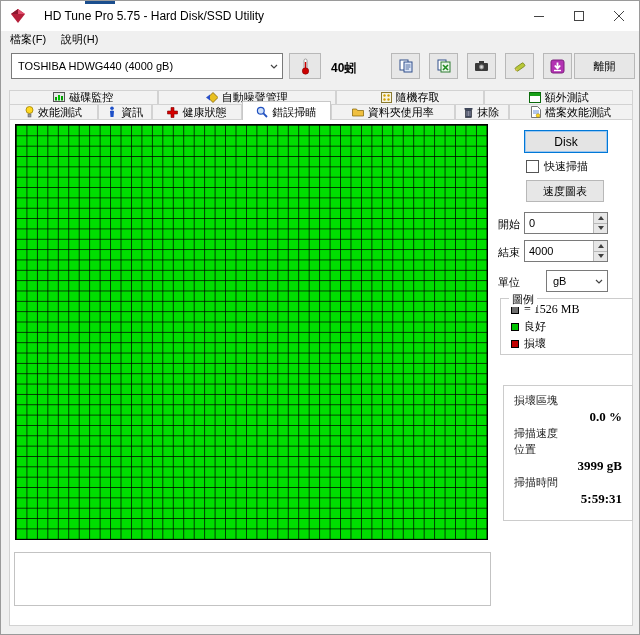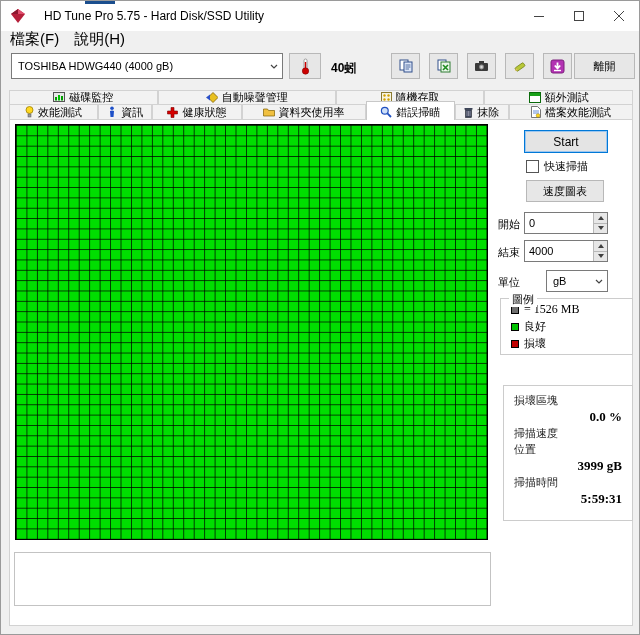--- a/index.html
+++ b/index.html
@@ -12,21 +12,21 @@
   }
   
   .titlebar { position:absolute; left:0; top:0; width:100%; height:30px; background:#ffffff; display:flex; align-items:center; }
   .artifact { position:absolute; left:84px; top:0; width:30px; height:3px; background:#1b4e8e; }
   .app-icon { margin-left:9px; width:16px; height:16px; flex:0 0 auto; }
   .title-text { margin-left:18px; font-size:12px; color:#000; white-space:nowrap; }
   .win-controls { position:absolute; right:0; top:0; height:30px; display:flex; }
   .win-btn { width:40px; height:30px; display:flex; align-items:center; justify-content:center; background:#fff; }
   .win-btn svg { display:block; }
   
-  .menubar { position:absolute; left:0; top:30px; width:100%; height:17px; background:#f0f0f0; display:flex; align-items:center; font-size:15px; }
+  .menubar { position:absolute; left:0; top:30px; width:100%; height:17px; background:#f0f0f0; display:flex; align-items:center; font-size:11px; }
   .menu-item { padding:1px 6px; margin-left:3px; }
   
   .toolbar { position:absolute; left:0; top:47px; width:100%; height:41px; background:#f0f0f0; }
   .combo { position:absolute; background:#fff; border:1px solid #7a7a7a; display:flex; align-items:center; font-size:11px; }
   .combo .combo-text { flex:1; padding-left:6px; white-space:nowrap; overflow:hidden; }
   .combo .chev { width:16px; display:flex; justify-content:center; }
   .drive-combo { left:10px; top:5px; width:272px; height:26px; }
   .tool-btn { position:absolute; top:5px; height:26px; background:#e7e7e7; border:1px solid #b8b8b8; display:flex; align-items:center; justify-content:center; }
   .temp-btn { left:288px; width:32px; }
   .temp-text { position:absolute; left:330px; top:12px; font-size:12px; font-weight:bold; }
@@ -217,32 +217,32 @@
           <path d="M3,5 Q5,4 7,5 L6.5,11 L3.5,11 Z" fill="#1e50c8"></path>
         </svg>
         <span>資訊</span>
       </div>
       <div class="tab" style="flex:5">
         <svg width="11" height="11" viewBox="0 0 11 11">
           <path d="M4,0.5 h3 v3.5 h3.5 v3 h-3.5 v3.5 h-3 v-3.5 h-3.5 v-3 h3.5 Z" fill="#d40000" stroke="#7c0000" stroke-width="0.6"></path>
         </svg>
         <span>健康狀態</span>
       </div>
-      <div class="tab" style="flex:7">
-        <svg width="12" height="10" viewBox="0 0 12 10">
-          <path d="M0.5,2 h4 l1,1.5 h6 v5.5 h-11 Z" fill="#f0c040" stroke="#806000" stroke-width="0.7"></path>
-        </svg>
-        <span>資料夾使用率</span>
-      </div>
       <div class="tab active" style="flex:5">
         <svg width="12" height="12" viewBox="0 0 12 12">
           <circle cx="4.8" cy="4.8" r="3.4" fill="#cfe0f8" stroke="#2050c0" stroke-width="1.2"></circle>
           <line x1="7.4" y1="7.4" x2="11" y2="11" stroke="#2050c0" stroke-width="1.8"></line>
         </svg>
         <span>錯誤掃瞄</span>
+      </div>
+      <div class="tab" style="flex:7">
+        <svg width="12" height="10" viewBox="0 0 12 10">
+          <path d="M0.5,2 h4 l1,1.5 h6 v5.5 h-11 Z" fill="#f0c040" stroke="#806000" stroke-width="0.7"></path>
+        </svg>
+        <span>資料夾使用率</span>
       </div>
       <div class="tab" style="flex:3">
         <svg width="9" height="11" viewBox="0 0 9 11">
           <rect x="1.5" y="2.5" width="6" height="8" fill="#3c4458" stroke="#20242e" stroke-width="0.6"></rect>
           <rect x="0.5" y="1" width="8" height="1.6" fill="#3c4458"></rect>
           <line x1="3" y1="4" x2="3" y2="9" stroke="#aab" stroke-width="0.7"></line>
           <line x1="4.5" y1="4" x2="4.5" y2="9" stroke="#aab" stroke-width="0.7"></line>
           <line x1="6" y1="4" x2="6" y2="9" stroke="#aab" stroke-width="0.7"></line>
         </svg>
         <span>抹除</span>
@@ -256,21 +256,21 @@
         </svg>
         <span>檔案效能測試</span>
       </div>
     </div>
   </div>
 
   <div class="page">
 
     <div class="scan-grid" style="background-color: rgb(0, 222, 0); background-image: linear-gradient(to right, rgba(0, 0, 0, 0.75) 1px, transparent 1px), linear-gradient(rgba(0, 0, 0, 0.75) 1px, transparent 1px); background-size: 10.4667px 10.35px;"></div>
 
-    <div class="start-btn">Start</div>
+    <div class="start-btn">Disk</div>
 
     <div class="quick-row">
       <span class="checkbox"></span>
       <span>快速掃描</span>
     </div>
 
     <div class="speed-btn">速度圖表</div>
 
     <span class="fld-label" style="left:488px; top:97px;">開始</span>
     <div class="num-field" style="left:514px; top:92px;">

